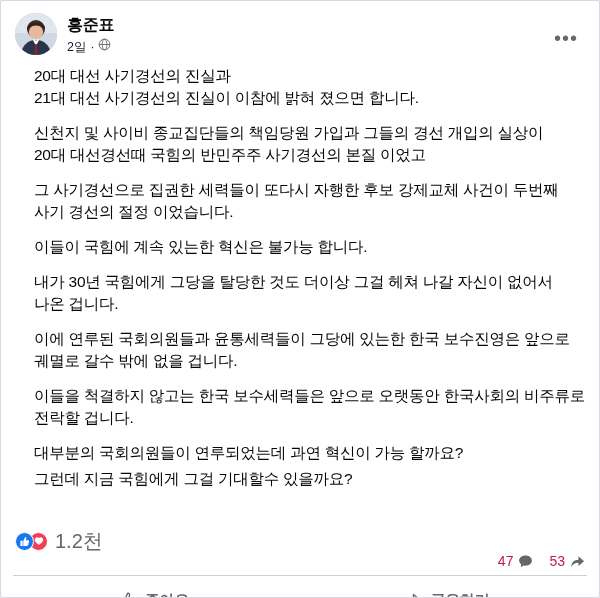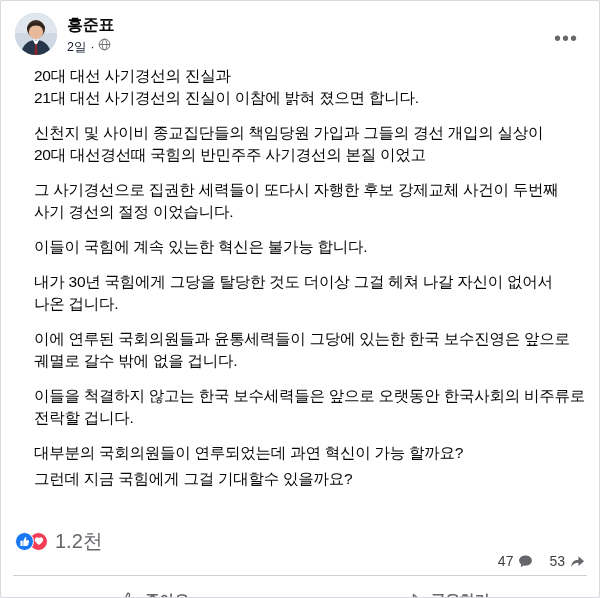--- a/index.html
+++ b/index.html
@@ -111,21 +111,21 @@
   .react-like { background: #1877f2; margin-right: -5px; z-index: 2; }
   .react-love { background: #f33e58; z-index: 1; }
   .react-count {
     margin-left: 7px;
     color: #65676b;
     font-size: 20px;
   }
   .right-stats {
     display: flex;
     align-items: center;
-    color: #404040;
+    color: #be185d;
     font-size: 14px;
     gap: 6px;
     margin-top: 40px;
   }
   .right-stats .grp {
     display: flex;
     align-items: center;
     gap: 5px;
     margin-left: 10px;
   }

